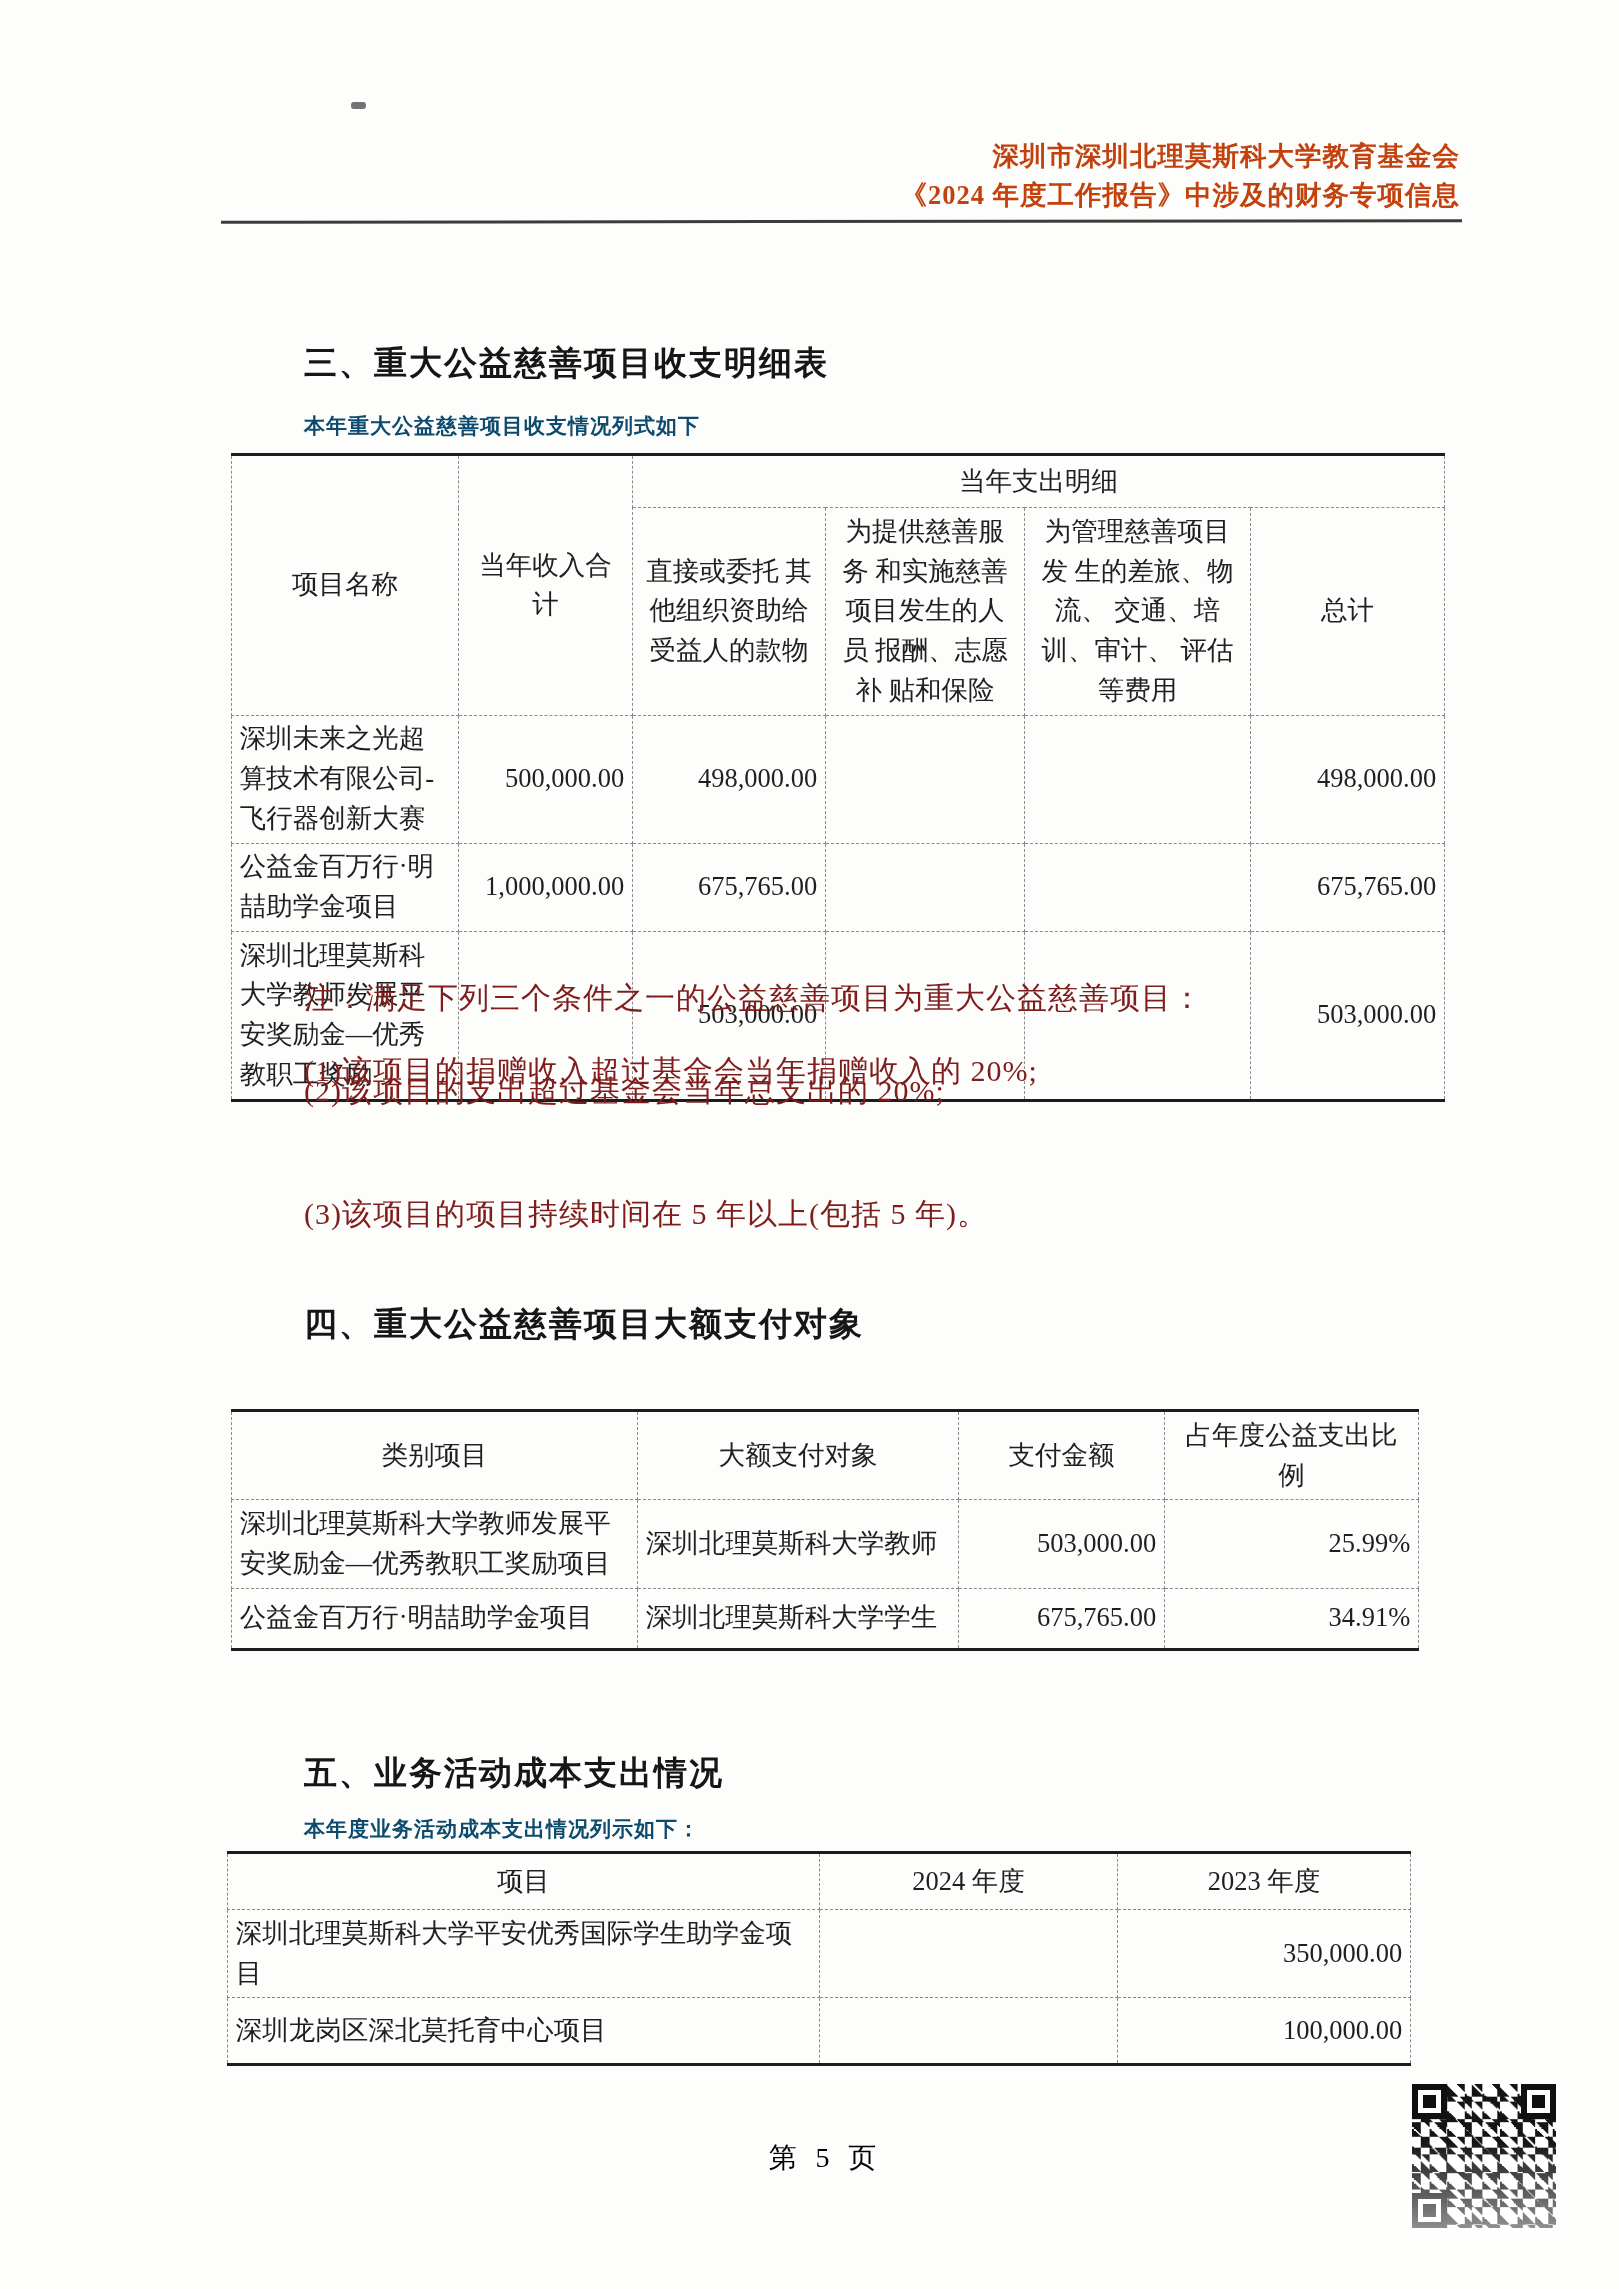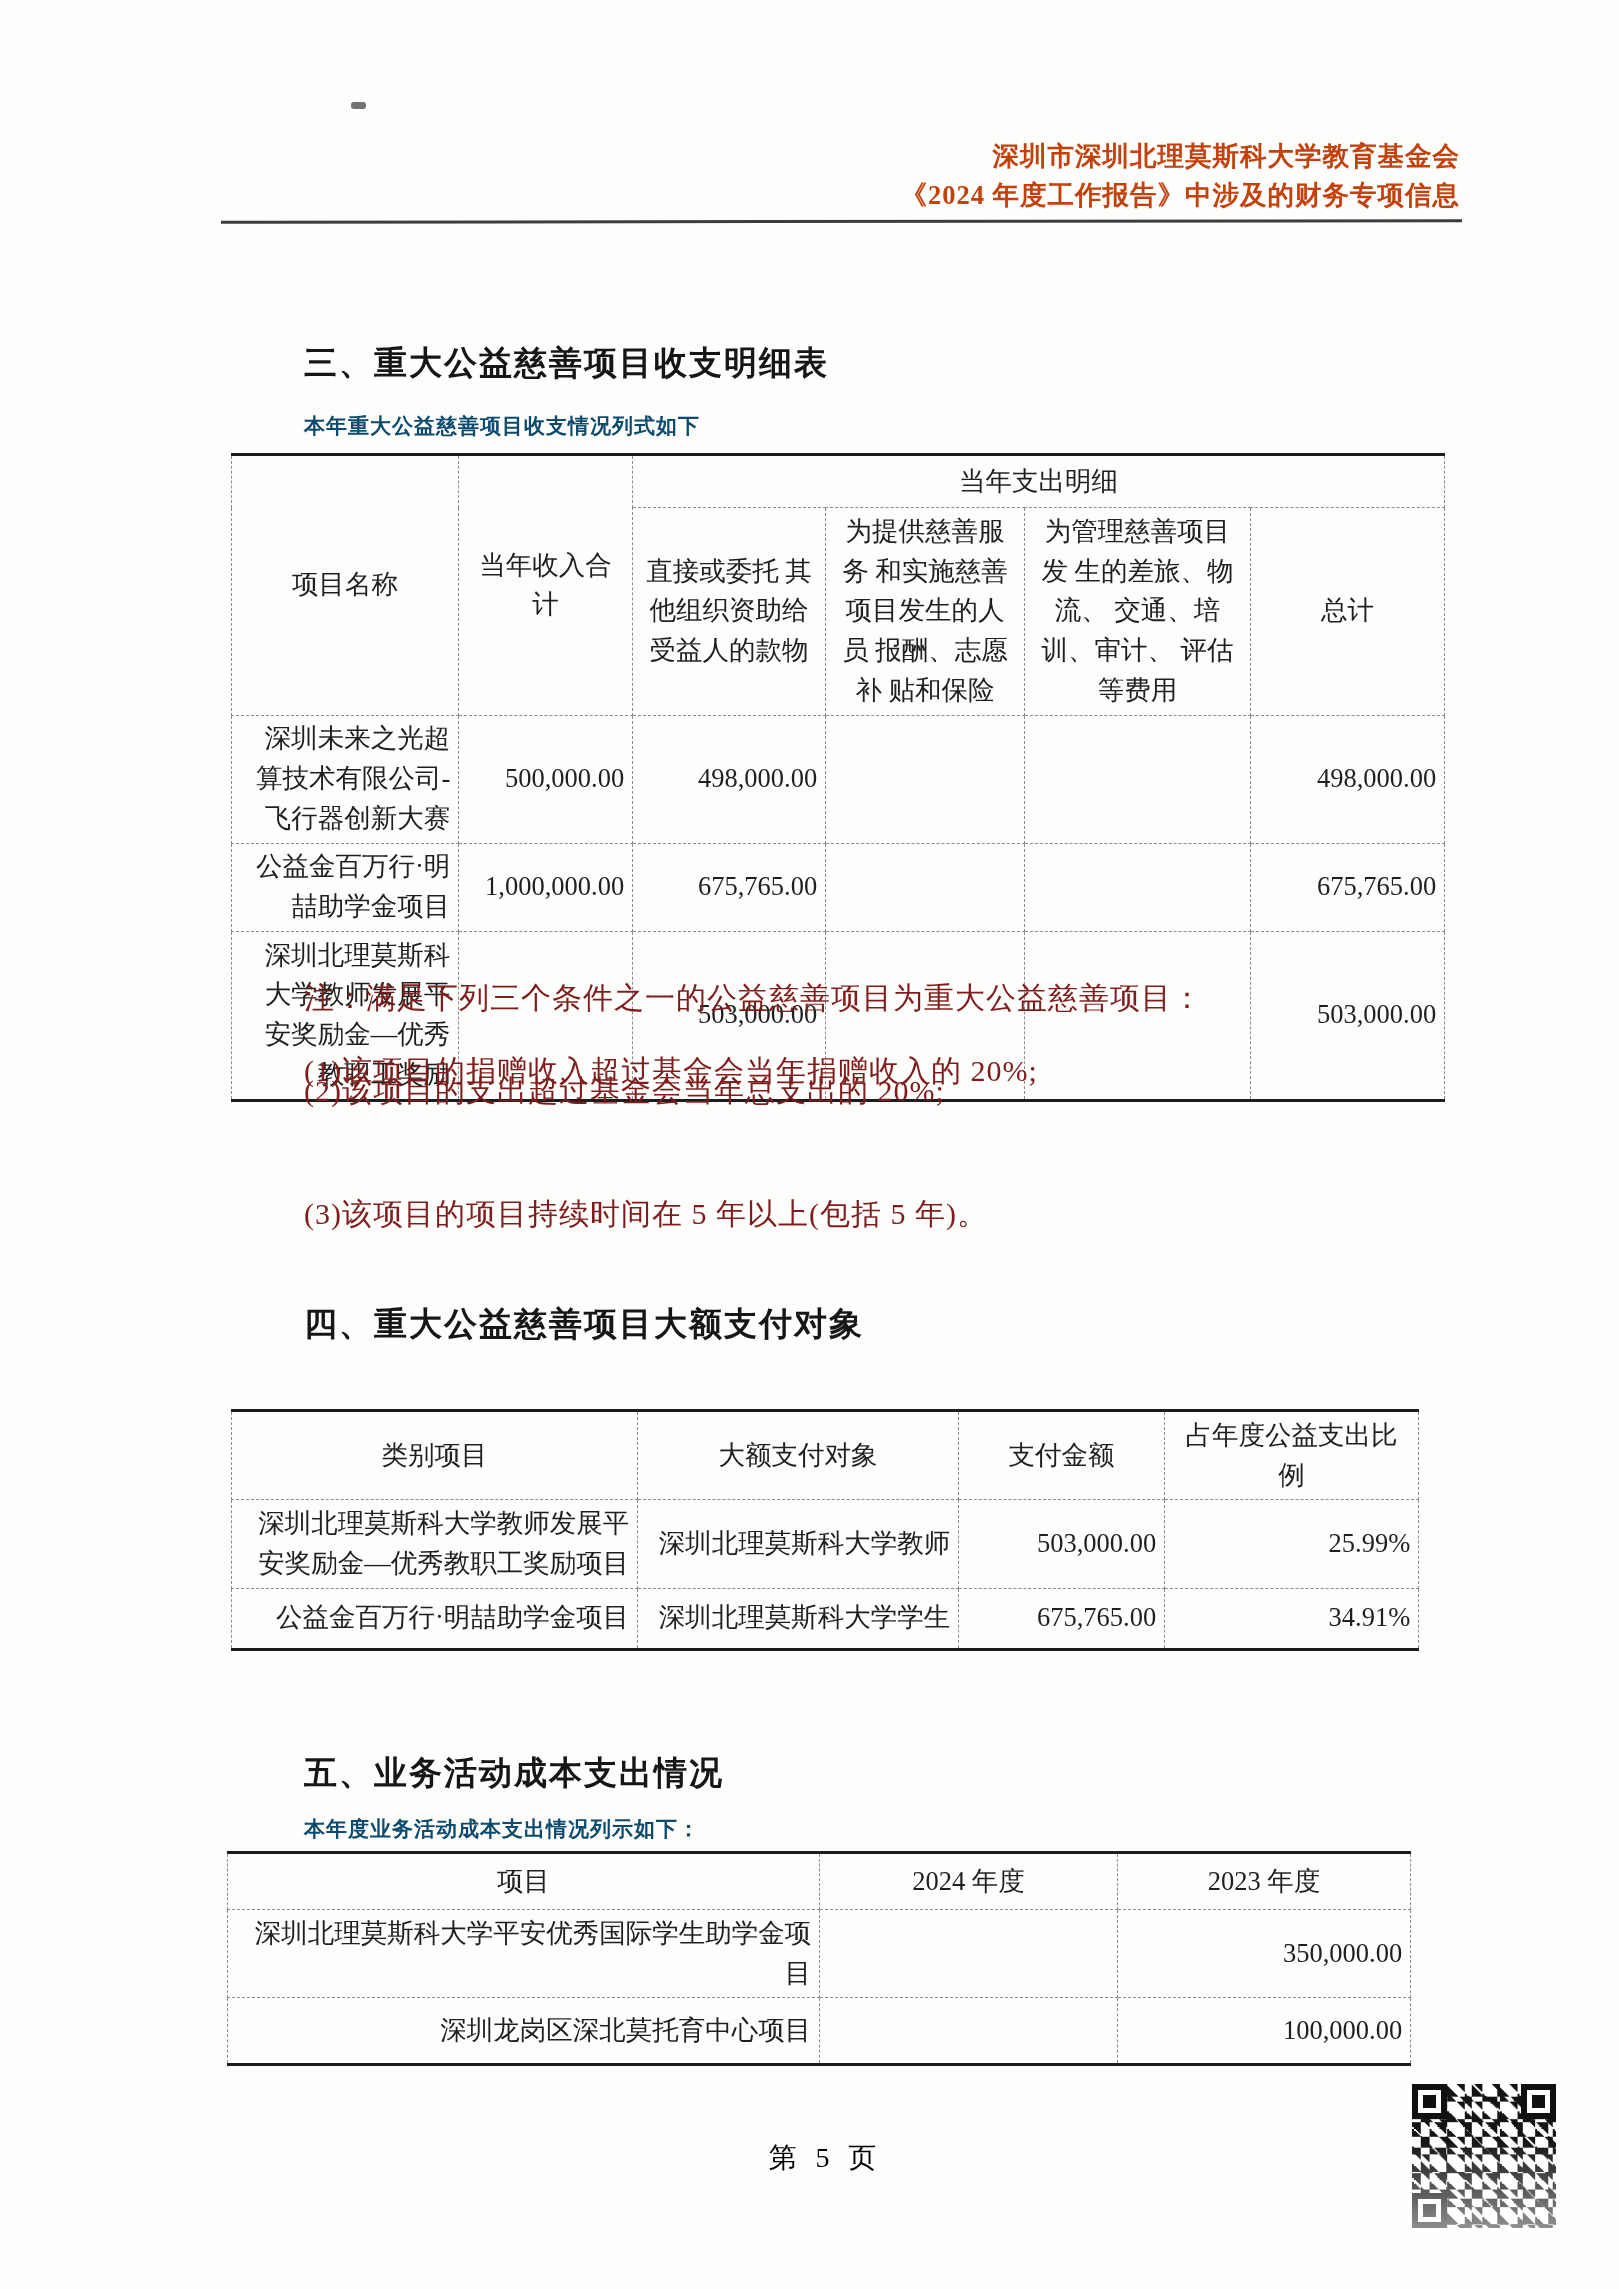--- a/index.html
+++ b/index.html
@@ -43,21 +43,21 @@
     position:absolute; border-collapse:collapse; table-layout:fixed;
     font-size:26.5px; color:#1f1f1f;
     border-top:3.9px solid #1d1d1d; border-bottom:3.9px solid #1d1d1d;
     border-left:1px dashed #8c8c8c; border-right:1px dashed #8c8c8c;
   }
   table.rpt th, table.rpt td {
     border:1px dashed #8c8c8c; vertical-align:middle;
     font-weight:normal; line-height:1.5; padding:3.9px 7.8px;
   }
   table.rpt th { text-align:center; }
-  td.cell-left  { text-align:right; padding-left:11.8px; }
+  td.cell-left  { text-align:left; padding-left:11.8px; }
   td.cell-num   { text-align:right; padding-right:15.7px; font-variant-numeric:tabular-nums; }
   td.cell-empty { }
 
   
   .page-footer {
     position:absolute; left:16px; top:2139px; width:1619px; text-align:center;
     font-size:28px; letter-spacing:5.9px; color:#000000;
   }
 
   

